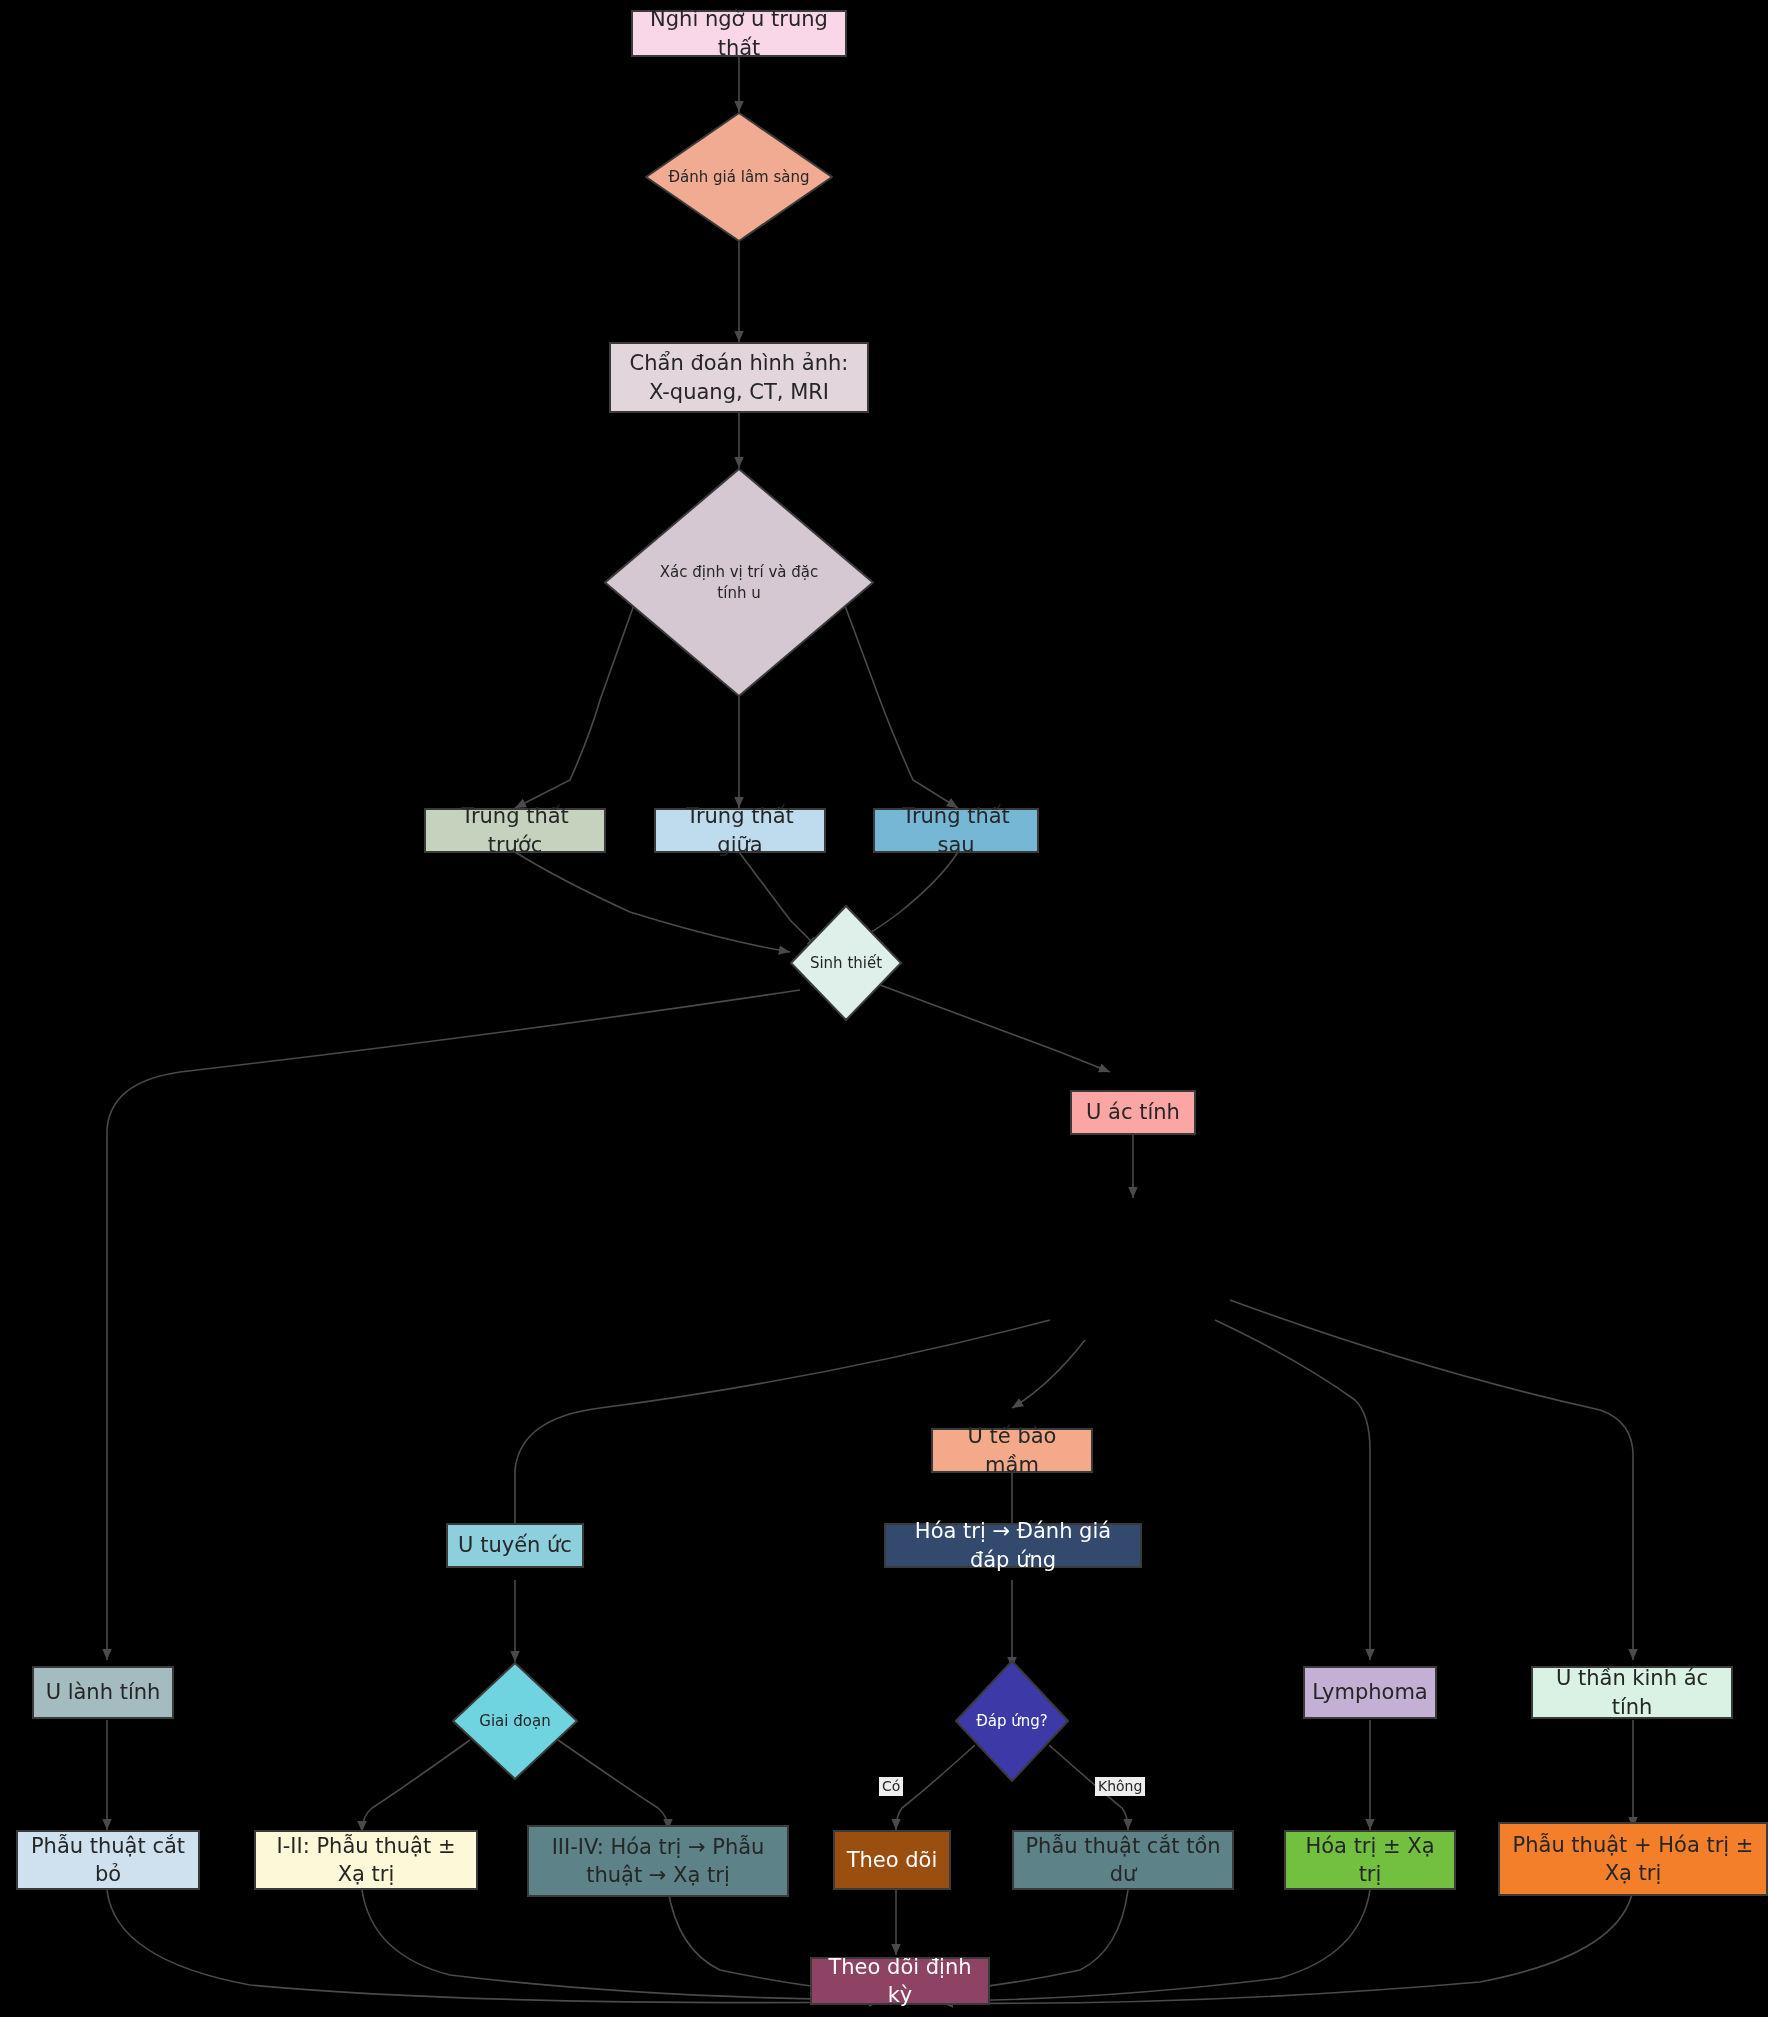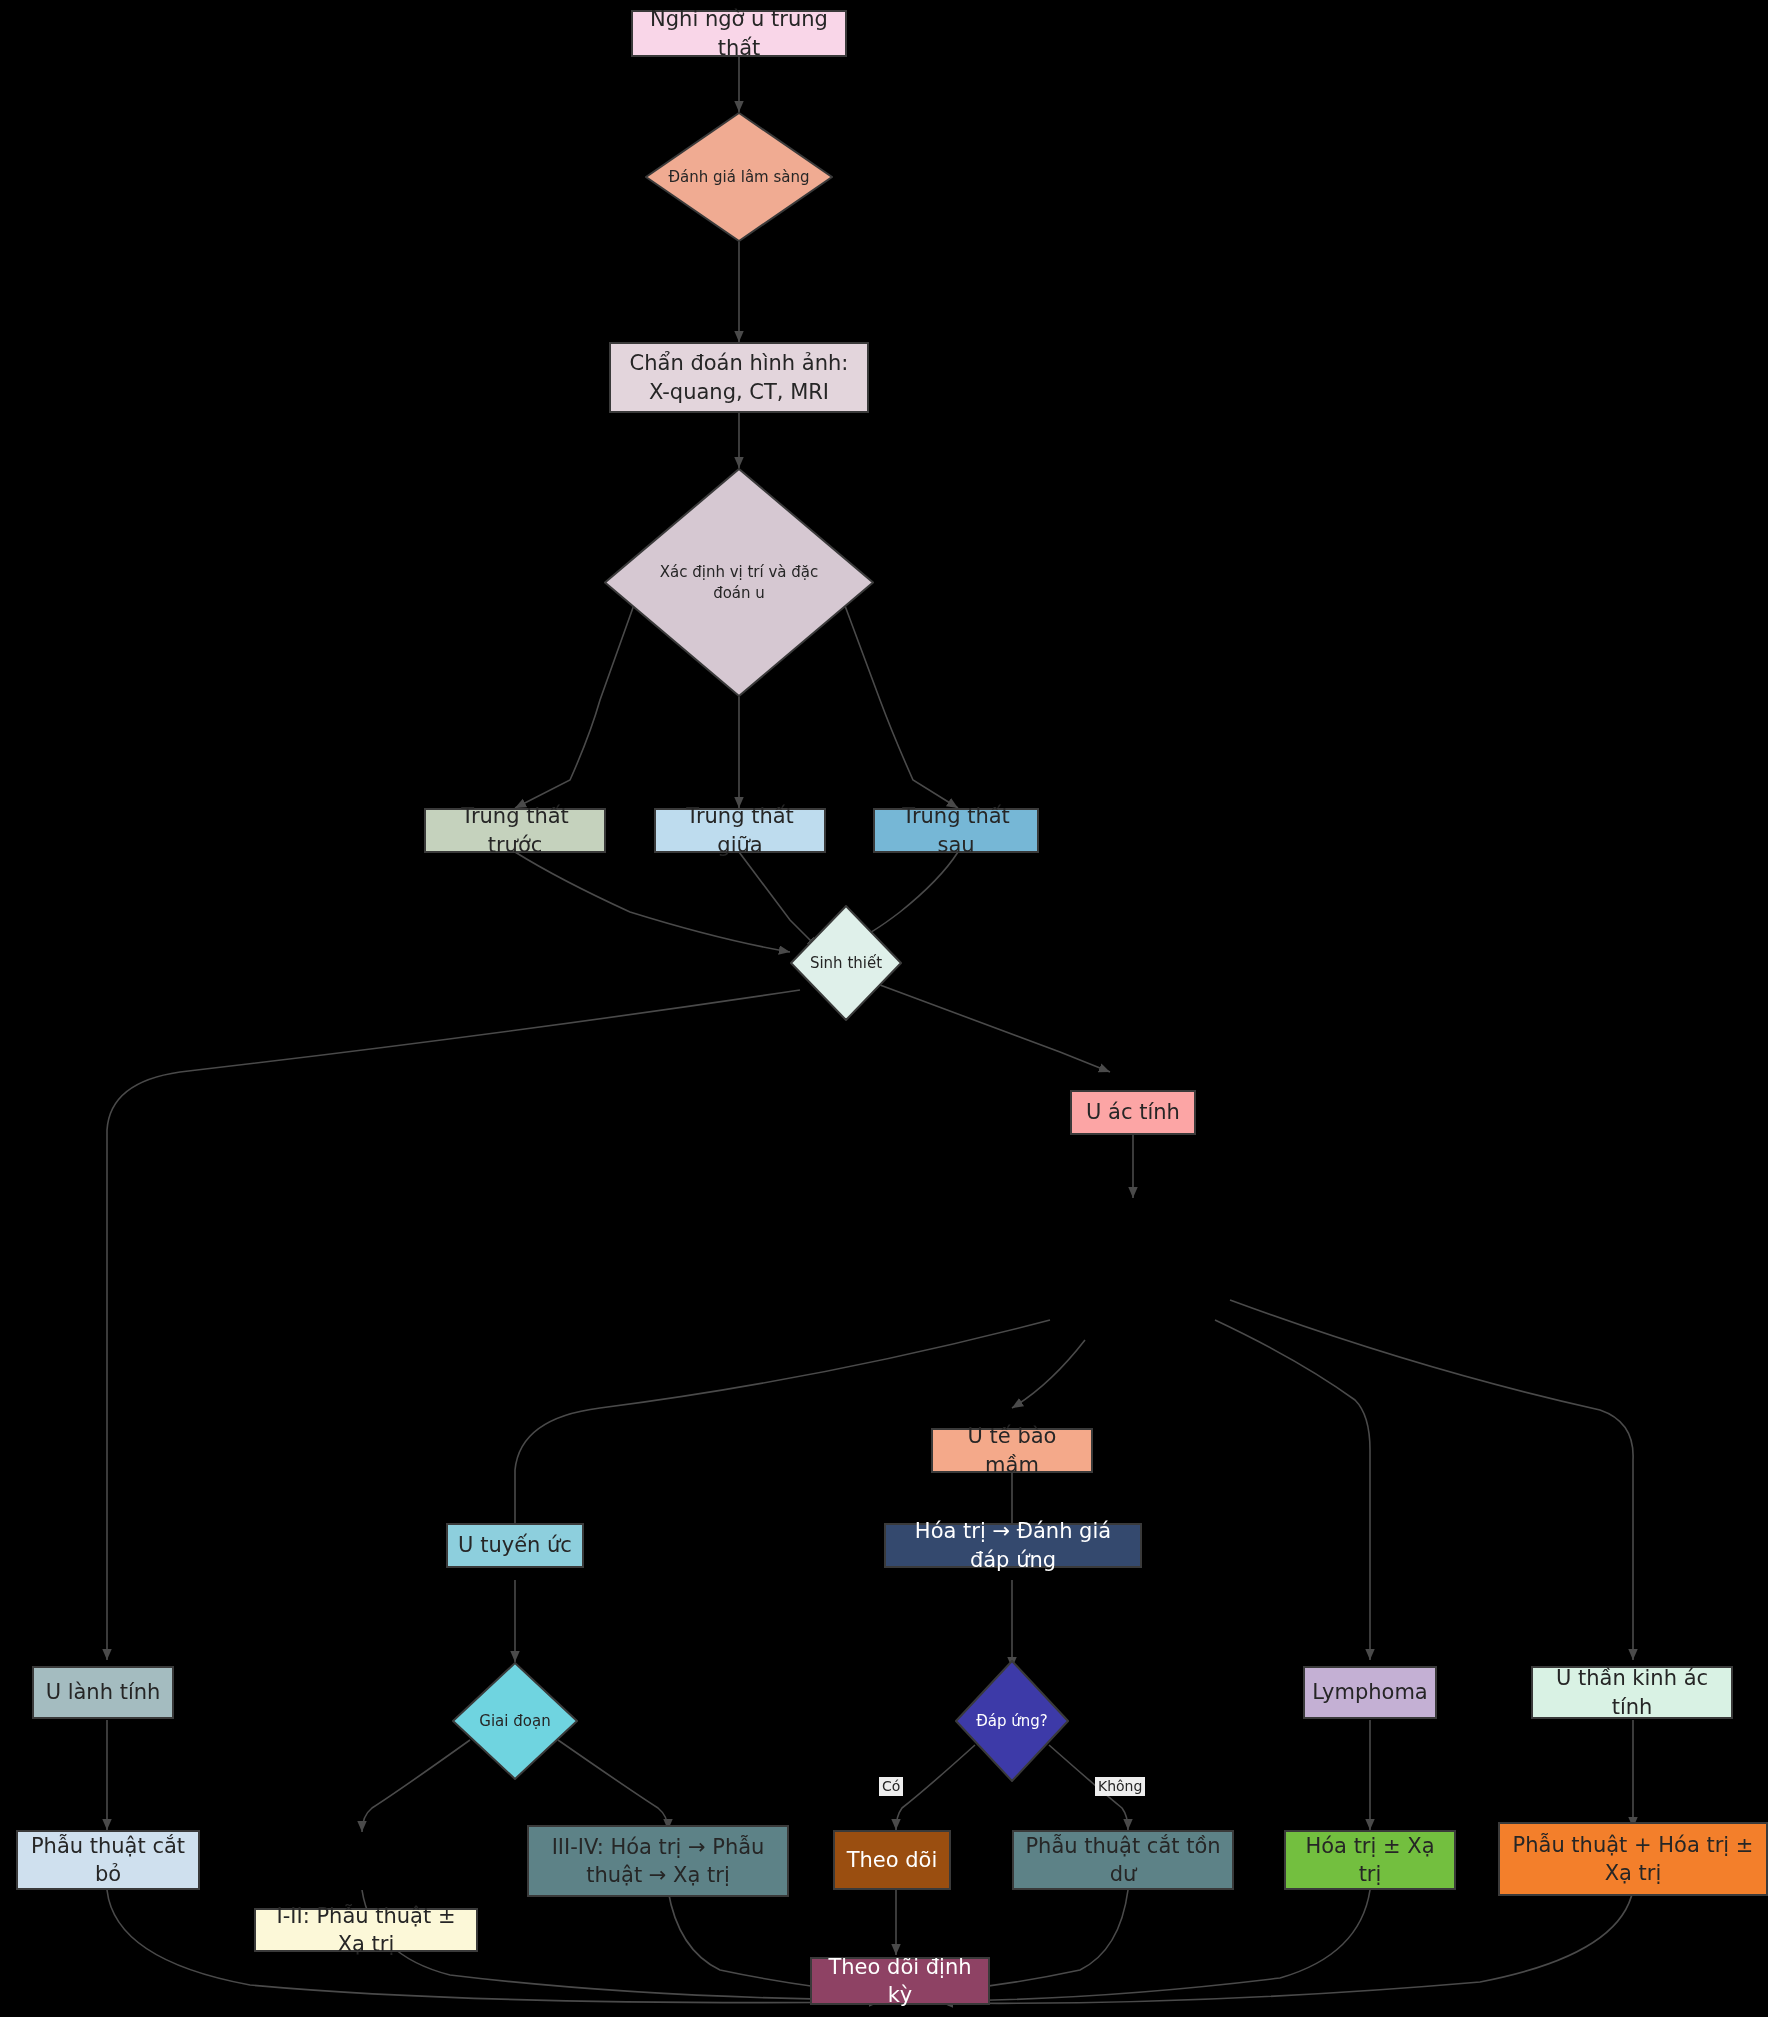--- a/index.html
+++ b/index.html
@@ -155,21 +155,21 @@
   </div>
 
   <div class="node" style="left:609px; top:342px; width:260px; height:71px; background:#e3d5dc;">
     <span>Chẩn đoán hình ảnh: X-quang, CT, MRI</span>
   </div>
 
   <div class="diamond-wrap" style="left:604px; top:468px; width:270px; height:229px;">
     <svg class="diamond-shape" viewBox="0 0 270 229" preserveAspectRatio="none">
       <polygon points="135,1 269,114.5 135,228 1,114.5" fill="#d6c8d2" stroke="#3a3a3a" stroke-width="2"></polygon>
     </svg>
-    <span class="diamond-label" style="max-width:190px;">Xác định vị trí và đặc đoán u</span>
+    <span class="diamond-label" style="max-width:190px;">Xác định vị trí và đặc tính u</span>
   </div>
 
   <div class="node" style="left:424px; top:808px; width:182px; height:45px; background:#c5d2bd;">
     <span>Trung thất trước</span>
   </div>
 
   <div class="node" style="left:654px; top:808px; width:172px; height:45px; background:#bedcee;">
     <span>Trung thất giữa</span>
   </div>
 
@@ -228,21 +228,21 @@
   </div>
 
   <div class="edge-label" style="left:879px; top:1777px;">Có</div>
 
   <div class="edge-label" style="left:1095px; top:1777px;">Không</div>
 
   <div class="node" style="left:16px; top:1830px; width:184px; height:60px; background:#cfe0ee;">
     <span>Phẫu thuật cắt bỏ</span>
   </div>
 
-  <div class="node" style="left:254px; top:1908px; width:224px; height:44px; background:#fcf8d8;">
+  <div class="node" style="left:254px; top:1830px; width:224px; height:60px; background:#fcf8d8;">
     <span>I-II: Phẫu thuật ± Xạ trị</span>
   </div>
 
   <div class="node" style="left:527px; top:1825px; width:262px; height:72px; background:#5d8287;">
     <span>III-IV: Hóa trị → Phẫu thuật → Xạ trị</span>
   </div>
 
   <div class="node light-text" style="left:833px; top:1830px; width:118px; height:60px; background:#9a4e10;">
     <span>Theo dõi</span>
   </div>

